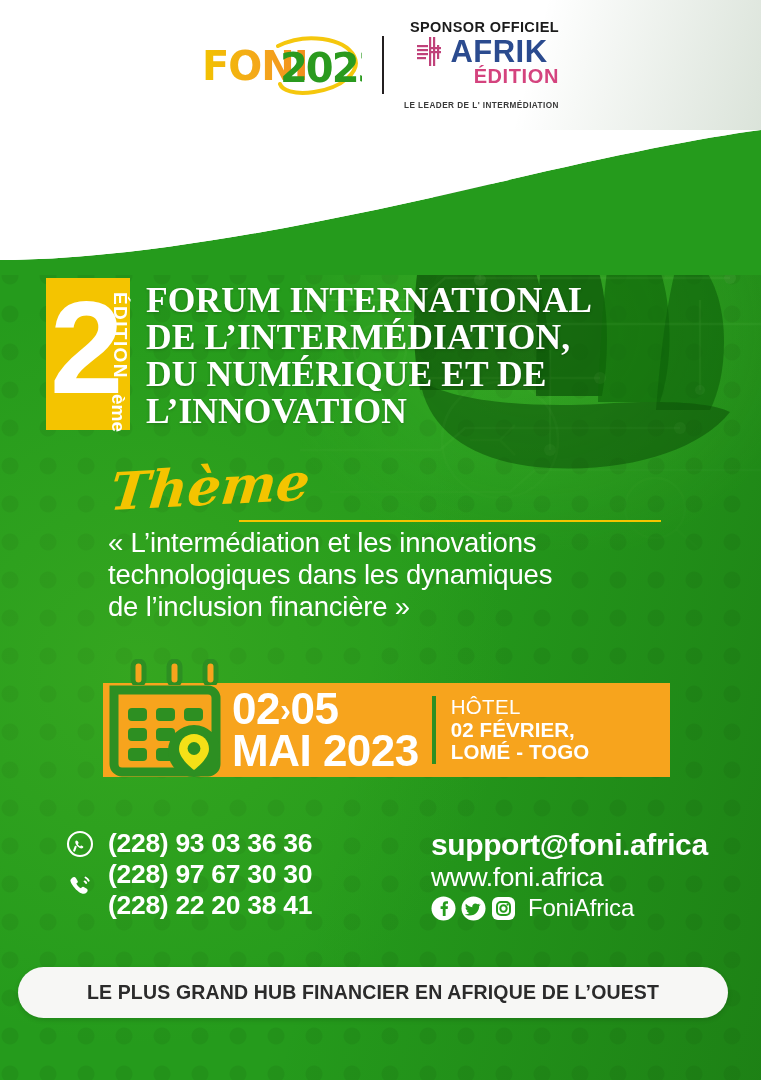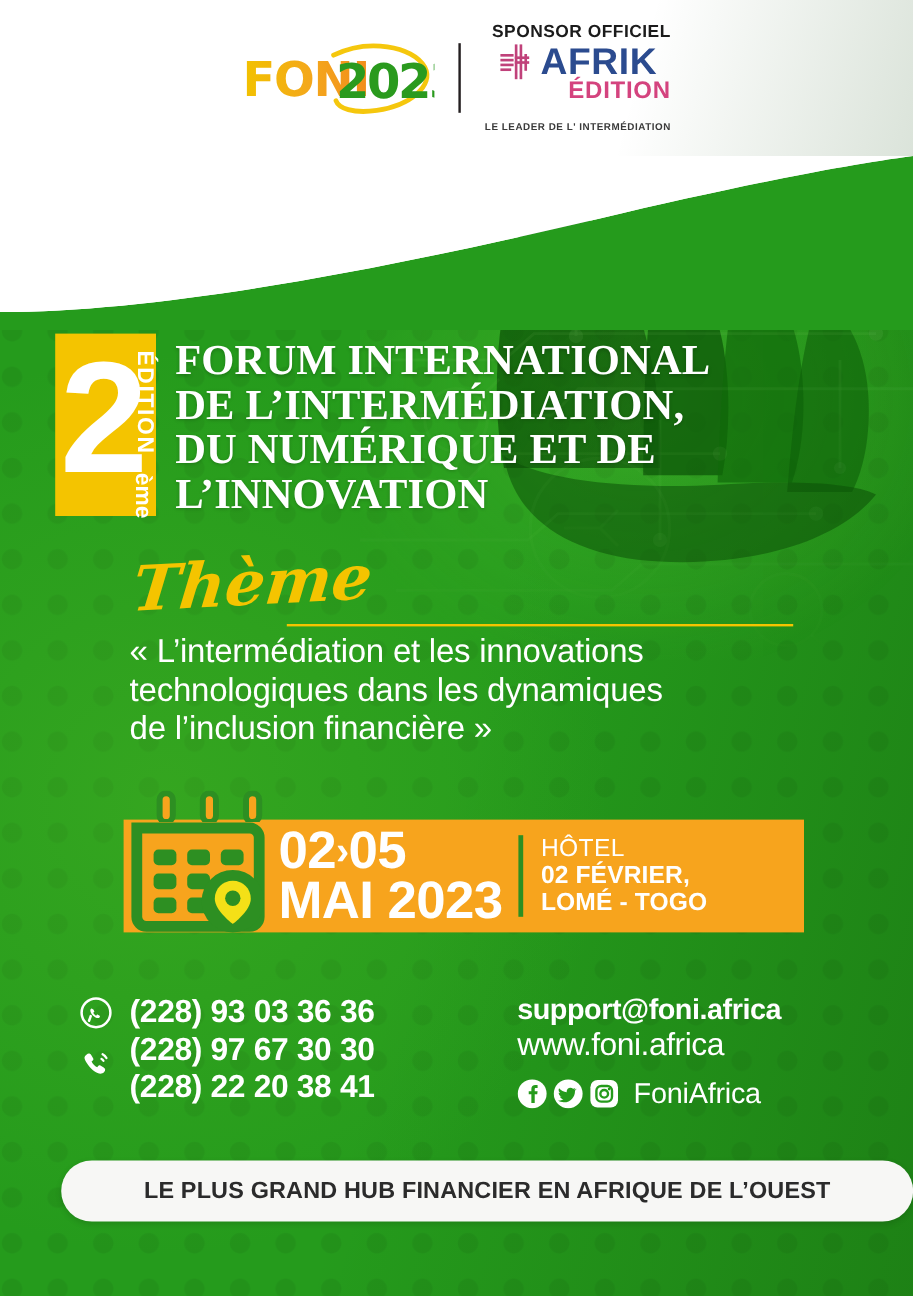--- a/index.html
+++ b/index.html
@@ -159,28 +159,28 @@
   #hotel-block{ color:#ffffff; }
   #hotel-label{ font-size:20.5px; font-weight:normal; line-height:1.12; letter-spacing:.3px; }
   #hotel-l1, #hotel-l2{ font-size:20.5px; font-weight:bold; line-height:1.12; letter-spacing:.1px; }
 
   
   #contacts{ position:absolute; left:66px; top:828px; width:660px; z-index:25; }
   #phones{ position:absolute; left:0; top:0; display:flex; gap:8px; }
   #phone-icons{ width:34px; position:relative; padding-top:2px; }
   #phone-nums{ color:#ffffff; font-size:26.5px; font-weight:bold; line-height:1.175; letter-spacing:-.3px; }
   #webblock{ position:absolute; left:365px; top:0; color:#ffffff; }
-  #email-line{ font-size:24px; font-weight:bold; line-height:1.14; letter-spacing:-.4px; }
+  #email-line{ font-size:30px; font-weight:bold; line-height:1.14; letter-spacing:-.4px; }
   #web-line{ font-size:26.5px; font-weight:normal; line-height:1.14; letter-spacing:-.4px; }
-  #social-row{ display:flex; align-items:center; gap:5px; margin-top:12px; }
+  #social-row{ display:flex; align-items:center; gap:5px; margin-top:2px; }
   #social-handle{ font-size:24px; font-weight:normal; margin-left:7px; letter-spacing:-.2px; }
 
   
   #bottom-pill{
-    position:absolute; left:51px; top:967px; width:710px; height:51px;
+    position:absolute; left:18px; top:967px; width:710px; height:51px;
     background:#f7f7f5; border-radius:26px; z-index:25;
     display:flex; align-items:center; justify-content:center;
     box-shadow:0 2px 5px rgba(0,0,0,.14);
   }
   #bottom-pill span{
     font-size:19.5px; font-weight:bold; color:#2b2b2b; letter-spacing:.15px;
     white-space:nowrap;
   }
 </style>
 </head>

